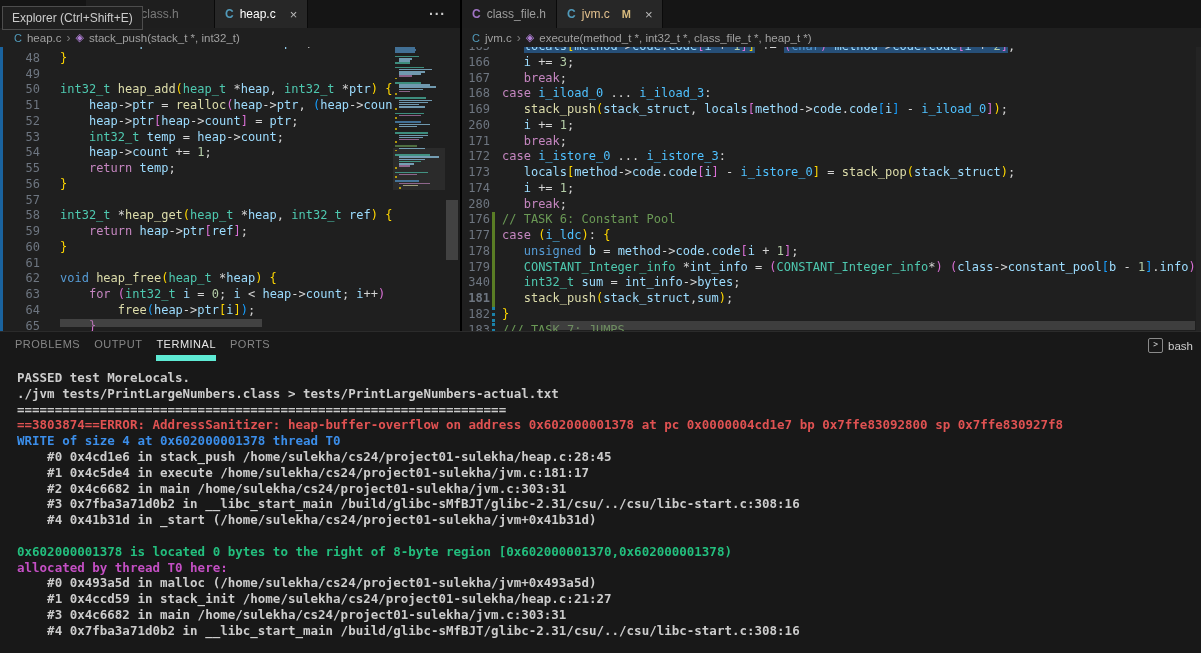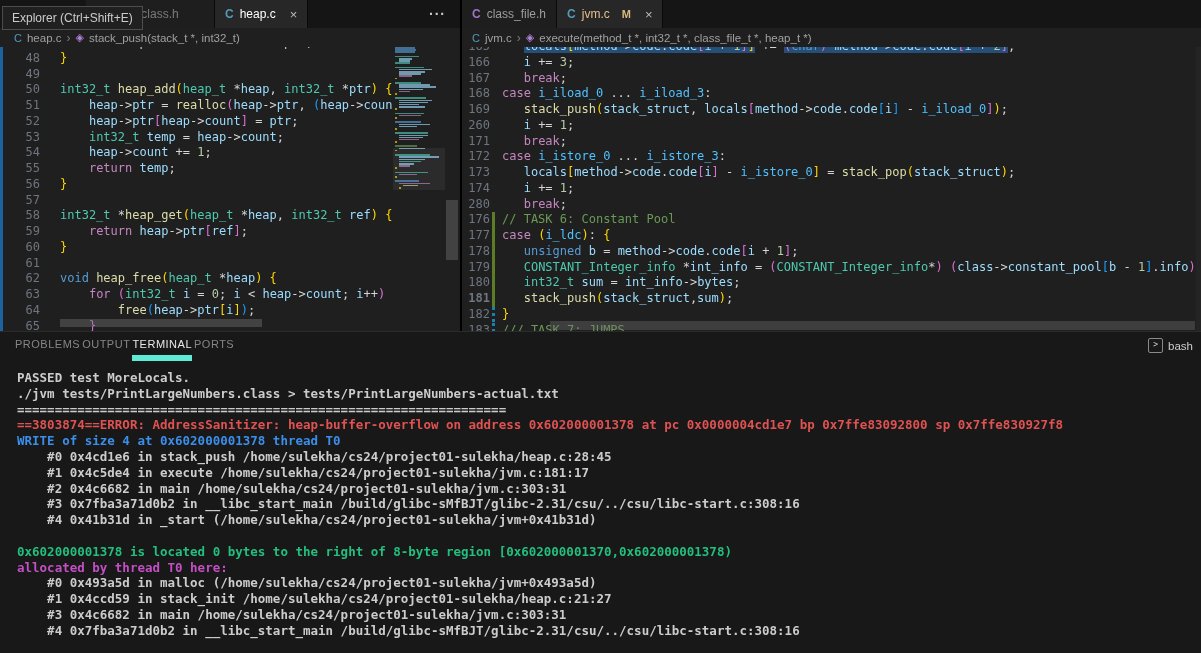--- a/index.html
+++ b/index.html
@@ -65,21 +65,21 @@
   .mmbar{position:absolute;top:0;height:1.6px;opacity:.65;}
   .mm-viewport{position:absolute;left:0;top:101px;width:52px;height:42px;background:rgba(121,121,121,.14);}
   .vscroll-track{position:absolute;left:445px;top:0;width:15px;height:284px;background:#1f1f1f;z-index:3;}
   .vthumb{position:absolute;left:1px;top:153px;width:12px;height:60px;background:rgba(121,121,121,.4);}
   .hthumb-left{position:absolute;left:60px;top:272px;width:202px;height:8px;background:rgba(121,121,121,.4);z-index:4;}
   .hthumb-right{position:absolute;left:88px;top:274px;width:645px;height:9px;background:rgba(121,121,121,.35);z-index:4;}
   .rscroll-track{position:absolute;right:0;top:0;width:5px;height:284px;background:#242424;z-index:3;}
 
   
   .panel{position:absolute;left:0;top:331px;width:1201px;height:322px;background:#181818;border-top:1px solid #2b2b2b;}
-  .panel-tabs{position:absolute;left:15px;top:6px;display:flex;gap:2px;font-size:11px;letter-spacing:.5px;color:#868686;}
+  .panel-tabs{position:absolute;left:15px;top:6px;display:flex;gap:14px;font-size:11px;letter-spacing:.5px;color:#868686;}
   .panel-tab{padding-bottom:5px;border-bottom:1px solid transparent;}
   .panel-tab.active{color:#e7e7e7;border-bottom:6px solid #5eead4;}
   .shell-item{position:absolute;right:8px;top:6px;display:flex;align-items:center;gap:5px;color:#cccccc;font-size:11.5px;}
   .shell-icon{width:13px;height:13px;border:1px solid #8a8a8a;border-radius:2px;font-size:8px;line-height:12px;text-align:center;color:#cccccc;font-family:"DejaVu Sans Mono",monospace;}
   .term{position:absolute;left:17px;top:38px;right:0;bottom:0;font-family:"DejaVu Sans Mono",monospace;font-size:12.5px;}
   .tline{height:15.8px;line-height:15.8px;white-space:pre;font-weight:bold;}
   .t-wh{color:#cccccc}
   .t-red{color:#e05252;font-weight:bold}
   .t-blue{color:#3b8eea;font-weight:bold}
   .t-green{color:#23bf7e;font-weight:bold}
@@ -350,21 +350,21 @@
       <div class="crow"><span class="lnum">260</span><span class="deco"></span><span class="ctext"><span class="tk-p">   </span><span class="tk-v">i</span><span class="tk-p"> += </span><span class="tk-n">1</span><span class="tk-p">;</span></span></div>
       <div class="crow"><span class="lnum">171</span><span class="deco"></span><span class="ctext"><span class="tk-p">   </span><span class="tk-c">break</span><span class="tk-p">;</span></span></div>
       <div class="crow"><span class="lnum">172</span><span class="deco"></span><span class="ctext"><span class="tk-c">case</span><span class="tk-p"> </span><span class="tk-e">i_istore_0</span><span class="tk-p"> ... </span><span class="tk-e">i_istore_3</span><span class="tk-p">:</span></span></div>
       <div class="crow"><span class="lnum">173</span><span class="deco"></span><span class="ctext"><span class="tk-p">   </span><span class="tk-v">locals</span><span class="tk-g">[</span><span class="tk-v">method</span><span class="tk-p">-&gt;</span><span class="tk-v">code</span><span class="tk-p">.</span><span class="tk-v">code</span><span class="tk-m">[</span><span class="tk-v">i</span><span class="tk-m">]</span><span class="tk-p"> - </span><span class="tk-e">i_istore_0</span><span class="tk-g">]</span><span class="tk-p"> = </span><span class="tk-f">stack_pop</span><span class="tk-g">(</span><span class="tk-v">stack_struct</span><span class="tk-g">)</span><span class="tk-p">;</span></span></div>
       <div class="crow"><span class="lnum">174</span><span class="deco"></span><span class="ctext"><span class="tk-p">   </span><span class="tk-v">i</span><span class="tk-p"> += </span><span class="tk-n">1</span><span class="tk-p">;</span></span></div>
       <div class="crow"><span class="lnum">280</span><span class="deco"></span><span class="ctext"><span class="tk-p">   </span><span class="tk-c">break</span><span class="tk-p">;</span></span></div>
       <div class="crow"><span class="lnum">176</span><span class="deco green"></span><span class="ctext"><span class="tk-cm">// TASK 6: Constant Pool</span></span></div>
       <div class="crow"><span class="lnum">177</span><span class="deco green"></span><span class="ctext"><span class="tk-c">case</span><span class="tk-p"> </span><span class="tk-g">(</span><span class="tk-e">i_ldc</span><span class="tk-g">)</span><span class="tk-p">: </span><span class="tk-g">{</span></span></div>
       <div class="crow"><span class="lnum">178</span><span class="deco green"></span><span class="ctext"><span class="tk-p">   </span><span class="tk-k">unsigned</span><span class="tk-p"> </span><span class="tk-v">b</span><span class="tk-p"> = </span><span class="tk-v">method</span><span class="tk-p">-&gt;</span><span class="tk-v">code</span><span class="tk-p">.</span><span class="tk-v">code</span><span class="tk-m">[</span><span class="tk-v">i</span><span class="tk-p"> + </span><span class="tk-n">1</span><span class="tk-m">]</span><span class="tk-p">;</span></span></div>
       <div class="crow"><span class="lnum">179</span><span class="deco green"></span><span class="ctext"><span class="tk-p">   </span><span class="tk-t">CONSTANT_Integer_info</span><span class="tk-p"> *</span><span class="tk-v">int_info</span><span class="tk-p"> = </span><span class="tk-m">(</span><span class="tk-t">CONSTANT_Integer_info</span><span class="tk-p">*</span><span class="tk-m">)</span><span class="tk-p"> </span><span class="tk-m">(</span><span class="tk-v">class</span><span class="tk-p">-&gt;</span><span class="tk-v">constant_pool</span><span class="tk-u">[</span><span class="tk-v">b</span><span class="tk-p"> - </span><span class="tk-n">1</span><span class="tk-u">]</span><span class="tk-p">.</span><span class="tk-v">info</span><span class="tk-m">)</span><span class="tk-p">;</span></span></div>
-      <div class="crow"><span class="lnum">180</span><span class="deco green"></span><span class="ctext"><span class="tk-p">   </span><span class="tk-t">int32_t</span><span class="tk-p"> </span><span class="tk-v">sum</span><span class="tk-p"> = </span><span class="tk-v">int_info</span><span class="tk-p">-&gt;</span><span class="tk-v">bytes</span><span class="tk-p">;</span></span></div>
+      <div class="crow"><span class="lnum">340</span><span class="deco green"></span><span class="ctext"><span class="tk-p">   </span><span class="tk-t">int32_t</span><span class="tk-p"> </span><span class="tk-v">sum</span><span class="tk-p"> = </span><span class="tk-v">int_info</span><span class="tk-p">-&gt;</span><span class="tk-v">bytes</span><span class="tk-p">;</span></span></div>
       <div class="crow"><span class="lnum curnum">181</span><span class="deco green"></span><span class="ctext"><span class="tk-p">   </span><span class="tk-f">stack_push</span><span class="tk-g">(</span><span class="tk-v">stack_struct</span><span class="tk-p">,</span><span class="tk-v">sum</span><span class="tk-g">)</span><span class="tk-p">;</span></span></div>
       <div class="crow"><span class="lnum">182</span><span class="deco teal"></span><span class="ctext"><span class="tk-g">}</span></span></div>
       <div class="crow"><span class="lnum">183</span><span class="deco teal"></span><span class="ctext"><span class="tk-cm">/// TASK 7: JUMPS</span></span></div>
     </div>
 
   <div class="panel">
     <div class="panel-tabs">
       <span class="panel-tab">PROBLEMS</span>
       <span class="panel-tab">OUTPUT</span>
       <span class="panel-tab active">TERMINAL</span>

